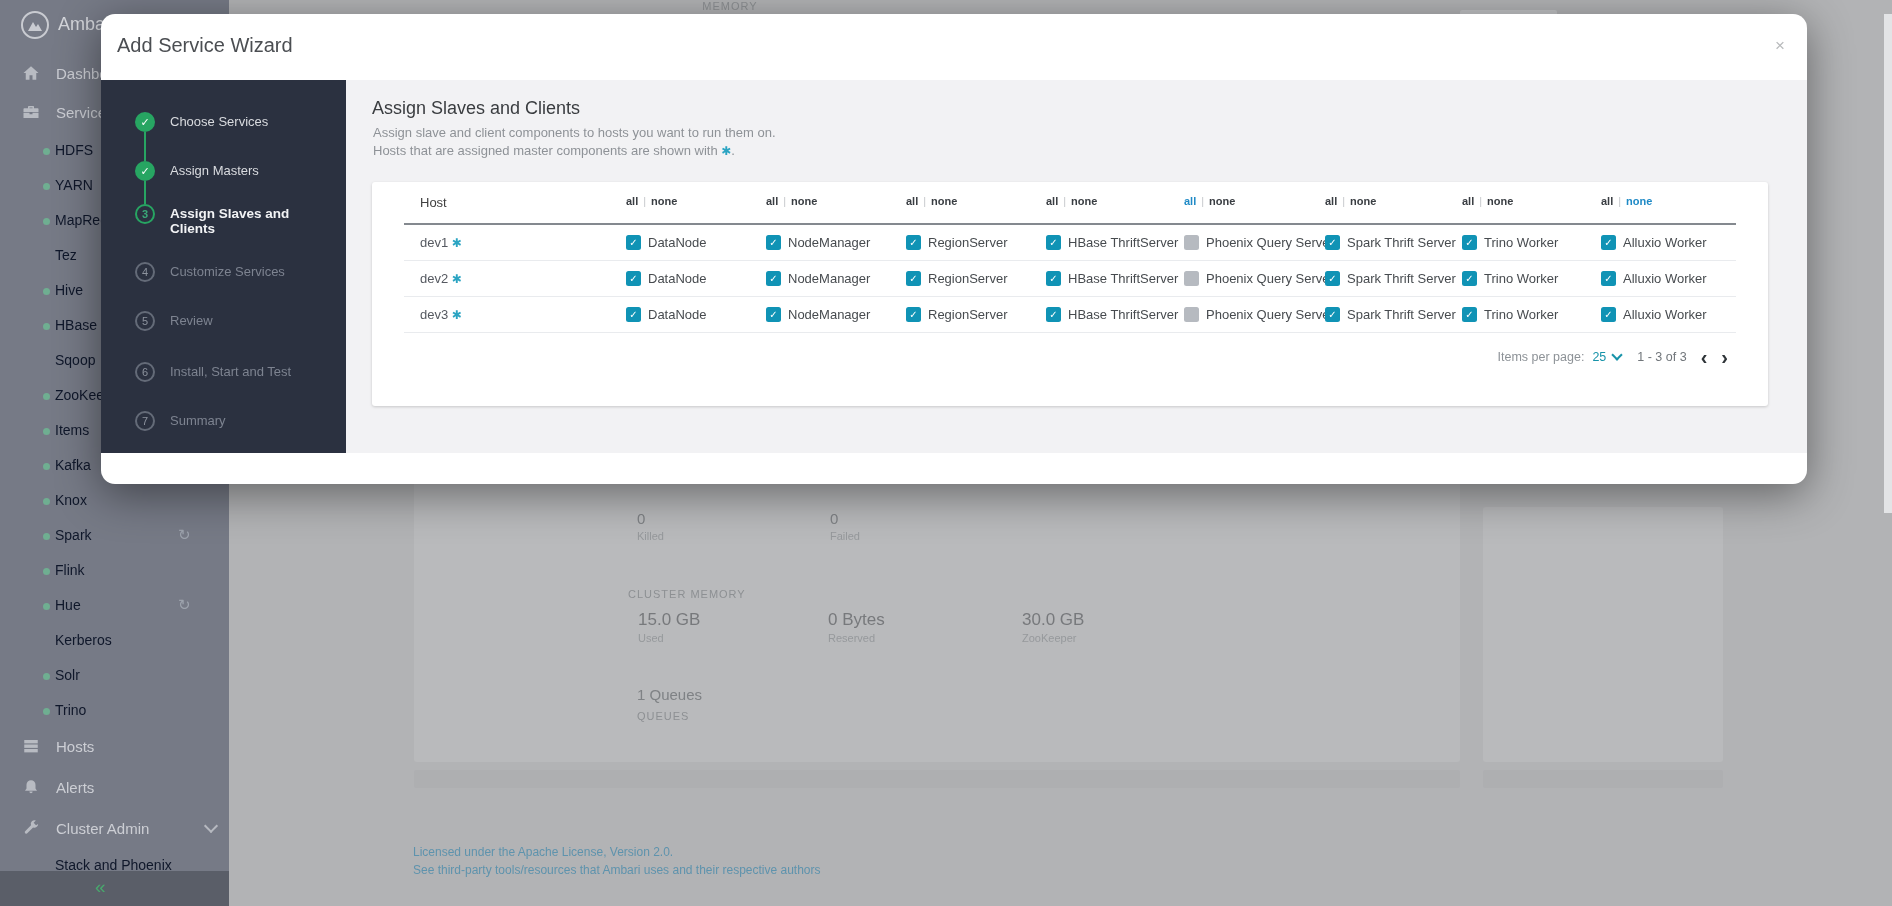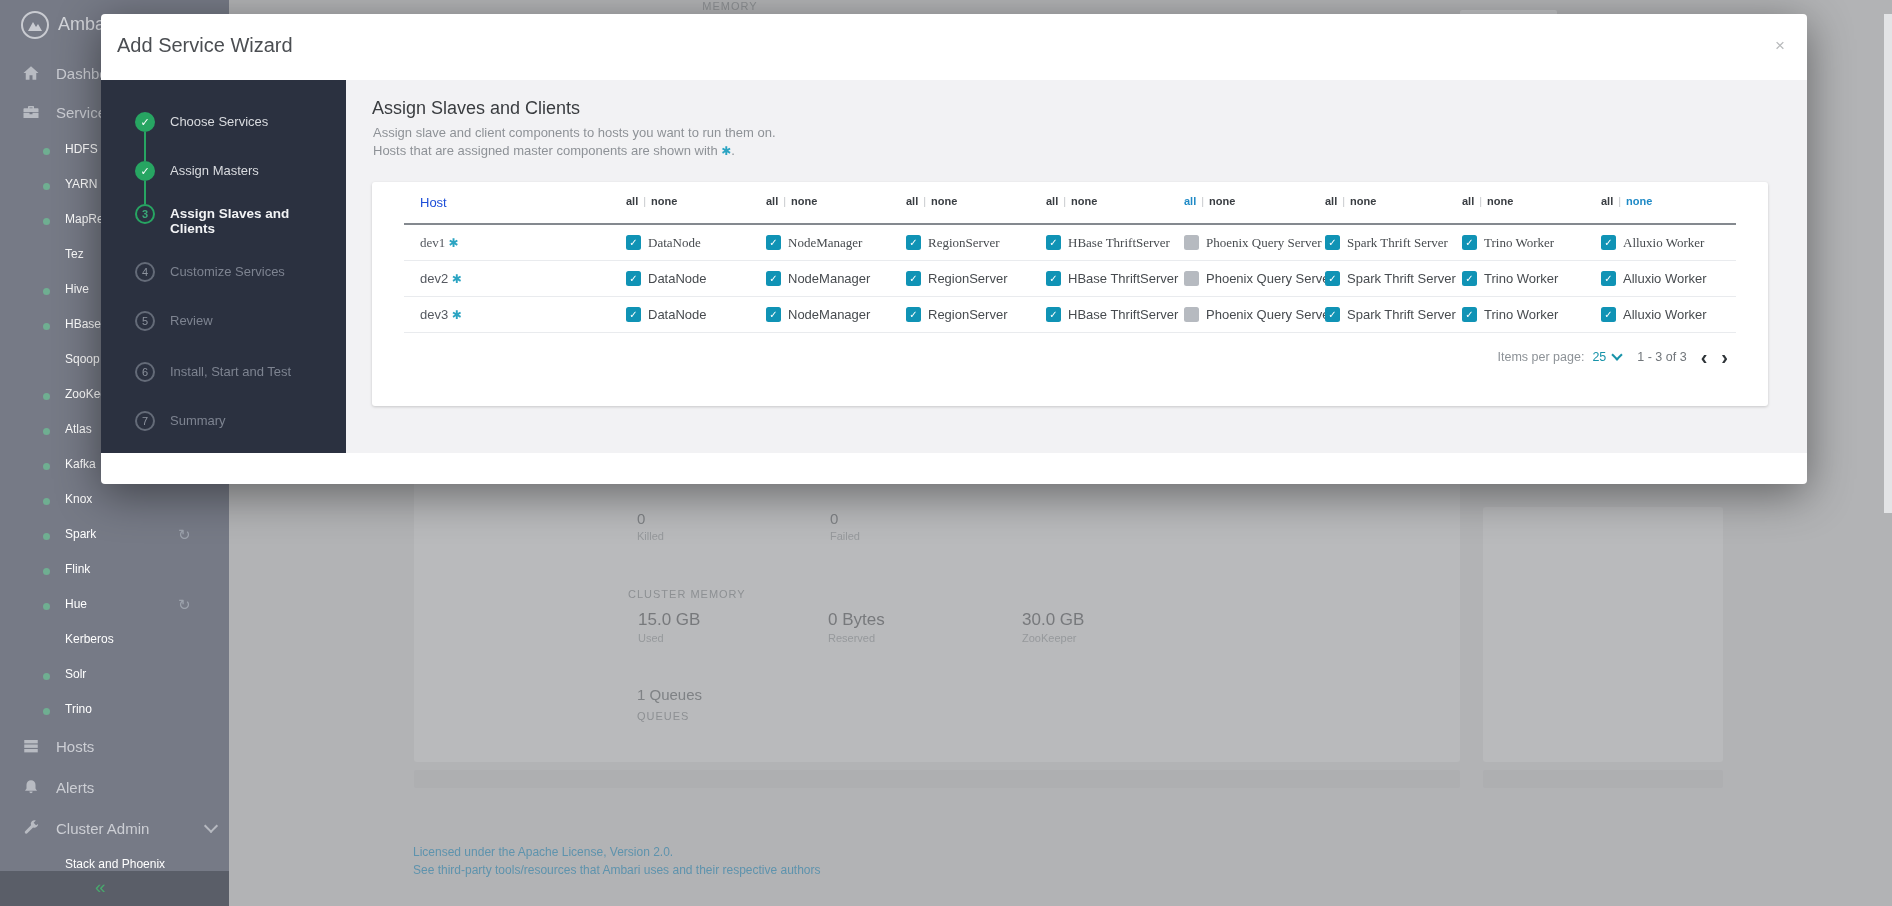--- a/index.html
+++ b/index.html
@@ -22,30 +22,30 @@
 
   
   .sidebar{position:absolute;left:0;top:0;width:229px;height:906px;background:#767a86;z-index:1}
   .brand-logo{position:absolute;left:20px;top:10px;width:30px;height:30px}
   .brand-label{position:absolute;left:58px;top:14px;font-size:18px;color:#d3d5da}
   .side-item{position:absolute;left:0;width:229px;height:22px}
   .side-icon{position:absolute;left:22px;top:1px;width:18px;height:18px}
   .side-label{position:absolute;left:56px;top:2px;font-size:15px;color:#ccced4;white-space:nowrap}
   .side-sub{position:absolute;left:0;width:229px;height:20px}
   .dot{position:absolute;left:43px;top:7px;width:7px;height:7px;border-radius:50%;background:#6fae91}
-  .side-sub-label{position:absolute;left:65px;top:1px;font-size:12px;color:#ffffff;white-space:nowrap}
+  .side-sub-label{position:absolute;left:55px;top:1px;font-size:14px;color:#0f172a;white-space:nowrap}
   .refresh{position:absolute;left:178px;top:0;font-size:15px;color:#9da3ad}
   .chev{display:inline-block;width:7px;height:7px;border-right:2px solid #1793a9;border-bottom:2px solid #1793a9;transform:rotate(45deg)}
   .chev-gray{position:absolute;left:206px;top:3px;width:8px;height:8px;border-color:#b6b9c0}
   .collapse-bar{position:absolute;left:0;bottom:0;width:229px;height:35px;background:#5a5e68}
   .collapse-icon{position:absolute;left:95px;top:5px;font-size:19px;color:#48a96d;cursor:pointer}
 
   
   .modal{position:absolute;left:101px;top:14px;width:1706px;height:470px;background:#fff;
-         border-radius:4px;box-shadow:0 10px 45px rgba(0,0,0,.45);z-index:30}
+         border-radius:14px;box-shadow:0 10px 45px rgba(0,0,0,.45);z-index:30}
   .modal-title{position:absolute;left:16px;top:20px;font-size:20px;color:#4b4e52}
   .modal-close{position:absolute;right:22px;top:22px;font-size:17px;color:#b8babc;cursor:pointer}
 
   .steps{position:absolute;left:0;top:66px;width:245px;height:373px;background:#2b3140}
   .step{position:absolute;left:0;width:245px}
   .step-circle{position:absolute;left:34px;top:0;width:20px;height:20px;border-radius:50%;
                box-sizing:border-box;display:flex;align-items:center;justify-content:center;font-size:11px}
   .step.done .step-circle{background:#27a562;color:#fff}
   .step.current .step-circle{border:2px solid #27a562;color:#3aa878;font-weight:bold}
   .step.pending .step-circle{border:2px solid #646b78;color:#8d939e}
@@ -55,21 +55,21 @@
   .step.pending .step-label{color:#7d8390}
   .step-connector{position:absolute;left:43px;width:2px;background:#27a562}
 
   .content{position:absolute;left:245px;top:66px;width:1461px;height:373px;background:#f2f2f4}
   .content-heading{position:absolute;left:26px;top:18px;font-size:18px;color:#3a3d40}
   .content-desc{position:absolute;left:27px;font-size:13px;color:#8e9297;line-height:16px}
   .marker{color:#2ba4c2;font-size:12px}
 
   .card{position:absolute;left:26px;top:102px;width:1396px;height:224px;background:#fff;
         border-radius:3px;box-shadow:0 1px 3px rgba(0,0,0,.18)}
-  .tbl-hostheader{position:absolute;left:48px;top:13px;font-size:13px;color:#1d4ed8}
+  .tbl-hostheader{position:absolute;left:48px;top:13px;font-size:13px;color:#404040}
   .tbl-colhead{position:absolute;top:13px;font-size:11px;white-space:nowrap}
   .lnk{color:#393d42;font-weight:bold;cursor:pointer}
   .lnk.active{color:#1f8ac6}
   .lnk-sep{color:#c5c8cb;margin:0 5px;font-weight:normal}
   .tbl-underline{position:absolute;left:32px;right:32px;top:41px;height:2px;background:#84898f}
   .tbl-row{position:absolute;left:0;right:0;height:36px}
   .row-sep{position:absolute;left:32px;right:32px;bottom:0;height:1px;background:#e9ebee}
   .host-cell{position:absolute;left:48px;top:0;line-height:36px;font-size:13px;color:#555960;white-space:nowrap}
   .cbx{position:absolute;top:10px;width:15px;height:15px;border-radius:2.5px;
        display:flex;align-items:center;justify-content:center;
@@ -178,21 +178,21 @@
       </div>
       <div class="side-sub" style="top: 351px;">
         <span class="side-sub-label">Sqoop</span>
       </div>
       <div class="side-sub" style="top: 386px;">
         <span class="dot"></span>
         <span class="side-sub-label">ZooKeeper</span>
       </div>
       <div class="side-sub" style="top: 421px;">
         <span class="dot"></span>
-        <span class="side-sub-label">Atlas</span>
+        <span class="side-sub-label">Items</span>
       </div>
       <div class="side-sub" style="top: 456px;">
         <span class="dot"></span>
         <span class="side-sub-label">Kafka</span>
       </div>
       <div class="side-sub" style="top: 491px;">
         <span class="dot"></span>
         <span class="side-sub-label">Knox</span>
       </div>
       <div class="side-sub" style="top: 526px;">
@@ -314,21 +314,21 @@
         <span class="pgn-arrow">›</span>
       </div>
     <div class="tbl-colhead" style="left: 254px;"><span class="lnk">all</span><span class="lnk-sep">|</span><span class="lnk">none</span></div>
         <div class="tbl-colhead" style="left: 394px;"><span class="lnk">all</span><span class="lnk-sep">|</span><span class="lnk">none</span></div>
         <div class="tbl-colhead" style="left: 534px;"><span class="lnk">all</span><span class="lnk-sep">|</span><span class="lnk">none</span></div>
         <div class="tbl-colhead" style="left: 674px;"><span class="lnk">all</span><span class="lnk-sep">|</span><span class="lnk">none</span></div>
         <div class="tbl-colhead" style="left: 812px;"><span class="lnk active">all</span><span class="lnk-sep">|</span><span class="lnk">none</span></div>
         <div class="tbl-colhead" style="left: 953px;"><span class="lnk">all</span><span class="lnk-sep">|</span><span class="lnk">none</span></div>
         <div class="tbl-colhead" style="left: 1090px;"><span class="lnk">all</span><span class="lnk-sep">|</span><span class="lnk">none</span></div>
         <div class="tbl-colhead" style="left: 1229px;"><span class="lnk">all</span><span class="lnk-sep">|</span><span class="lnk active">none</span></div>
-        <div class="tbl-row" style="top: 43px; font-family: Liberation Serif, serif;">
+        <div class="tbl-row" style="top: 43px;">
           <span class="host-cell">dev1 <span class="marker">✱</span></span>
           <span class="cbx checked" style="left: 254px;">✓</span>
           <span class="cell-label" style="left: 276px;">DataNode</span>
           <span class="cbx checked" style="left: 394px;">✓</span>
           <span class="cell-label" style="left: 416px;">NodeManager</span>
           <span class="cbx checked" style="left: 534px;">✓</span>
           <span class="cell-label" style="left: 556px;">RegionServer</span>
           <span class="cbx checked" style="left: 674px;">✓</span>
           <span class="cell-label" style="left: 696px;">HBase ThriftServer</span>
           <span class="cbx disabled" style="left: 812px;"></span>

